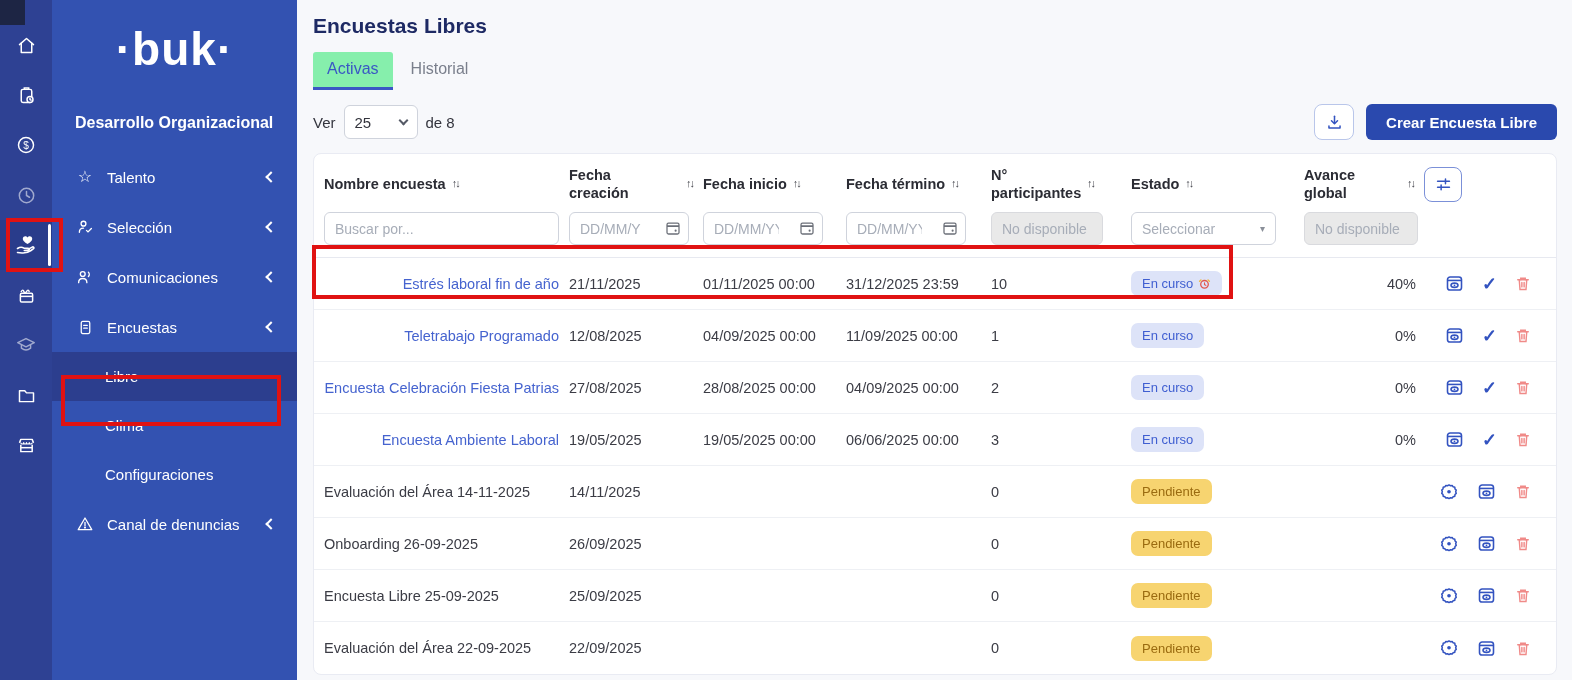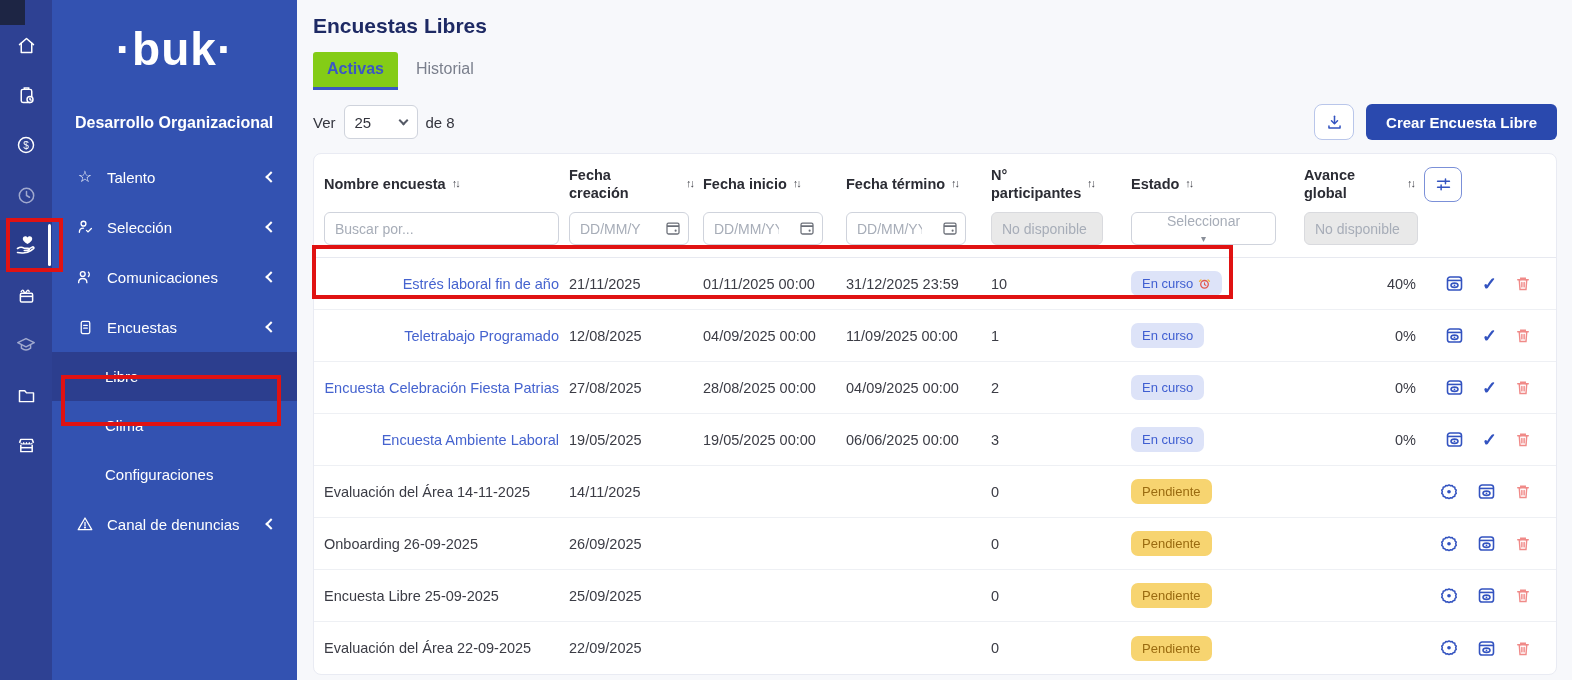--- a/index.html
+++ b/index.html
@@ -28,21 +28,21 @@
   .chev { width:8px; height:8px; border-left:2px solid #fff; border-bottom:2px solid #fff; transform:rotate(45deg); margin-right:4px; }
   .sub-item { height:49px; display:flex; align-items:center; padding-left:53px; font-size:15px; cursor:pointer; }
   .sub-item.active { background:#2c3e8e; }
   .star-glyph { font-size:16px; line-height:1; }
 
   
   .content { flex:1; padding:14px 15px 0 16px; position:relative; }
   .page-title { font-size:21px; font-weight:700; color:#1e2a64; }
   .tabs { display:flex; margin-top:14px; gap:4px; }
   .tab { padding:8px 14px 9px; font-size:16px; color:#7a7f8c; cursor:pointer; }
-  .tab.active { color:#3a57c4; font-weight:700; background:#84cc16; border-bottom:3px solid #3a57c4; border-radius:3px 3px 0 0; }
+  .tab.active { color:#3a57c4; font-weight:400; background:#86efac; border-bottom:3px solid #3a57c4; border-radius:3px 3px 0 0; }
   .pager-row { display:flex; align-items:center; margin-top:14px; height:36px; }
   .pager-row .plabel { font-size:15px; color:#33343d; }
   .mini-select { display:flex; align-items:center; justify-content:space-between; width:74px; height:34px;
     border:1px solid #cfd3dc; border-radius:6px; background:#fff; margin:0 8px; padding:0 10px; cursor:pointer; font-size:15px; color:#33343d; }
   .caret-down { width:7px; height:7px; border-left:2px solid #555a66; border-bottom:2px solid #555a66; transform:rotate(-45deg); margin-top:-3px; }
   .toolbar { margin-left:auto; display:flex; gap:12px; }
   .icon-btn { width:40px; height:36px; background:#fff; border:1px solid #b9c6ea; border-radius:8px;
     display:flex; align-items:center; justify-content:center; cursor:pointer; }
   .primary-btn { height:36px; padding:0 20px; background:#2a49ae; color:#fff; border:none; border-radius:6px;
     font-size:15px; font-weight:700; cursor:pointer; font-family:"Liberation Sans",sans-serif; }
@@ -60,21 +60,21 @@
   .tinput { width:100%; height:33px; border:1px solid #cfd3dc; border-radius:6px; padding:0 10px; font-size:14px;
     color:#3b3c45; font-family:"Liberation Sans",sans-serif; background:#fff; }
   .tinput::placeholder { color:#a7adb8; }
   .date-wrap { position:relative; width:120px; }
   .date-wrap .tinput { padding-right:43px; }
   .date-wrap svg { position:absolute; right:7px; top:7px; }
   .tinput:disabled { background:#e9e9e9; border-color:#d9dade; color:#a21caf; }
   .dis { width:112px; }
   .dis2 { width:114px; }
   .fake-select { width:145px; height:33px; border:1px solid #cfd3dc; border-radius:6px; background:#fff;
-    display:flex; align-items:center; justify-content:space-between; padding:0 10px; font-size:14px; color:#a7adb8; cursor:pointer;flex-direction:column; }
+    display:flex; align-items:center; justify-content:space-between; padding:0 10px; font-size:14px; color:#a7adb8; cursor:pointer; }
   .fake-select .tri { color:#8a8f99; font-size:10px; }
   .sliders-cell { display:flex; justify-content:flex-start; }
   .sliders-btn { width:38px; height:35px; background:#fff; border:1px solid #7b90d8; border-radius:8px;
     display:flex; align-items:center; justify-content:center; cursor:pointer; }
 
   .trow { height:52px; border-bottom:1px solid #eef0f4; }
   .trow:last-child { border-bottom:none; }
   .cell { font-size:14.5px; color:#3b3c45; padding-right:10px; white-space:nowrap; overflow:hidden; }
   .cell:first-child { padding-left:10px; }
   .link { color:#4563cf; cursor:pointer;text-align:right; }

